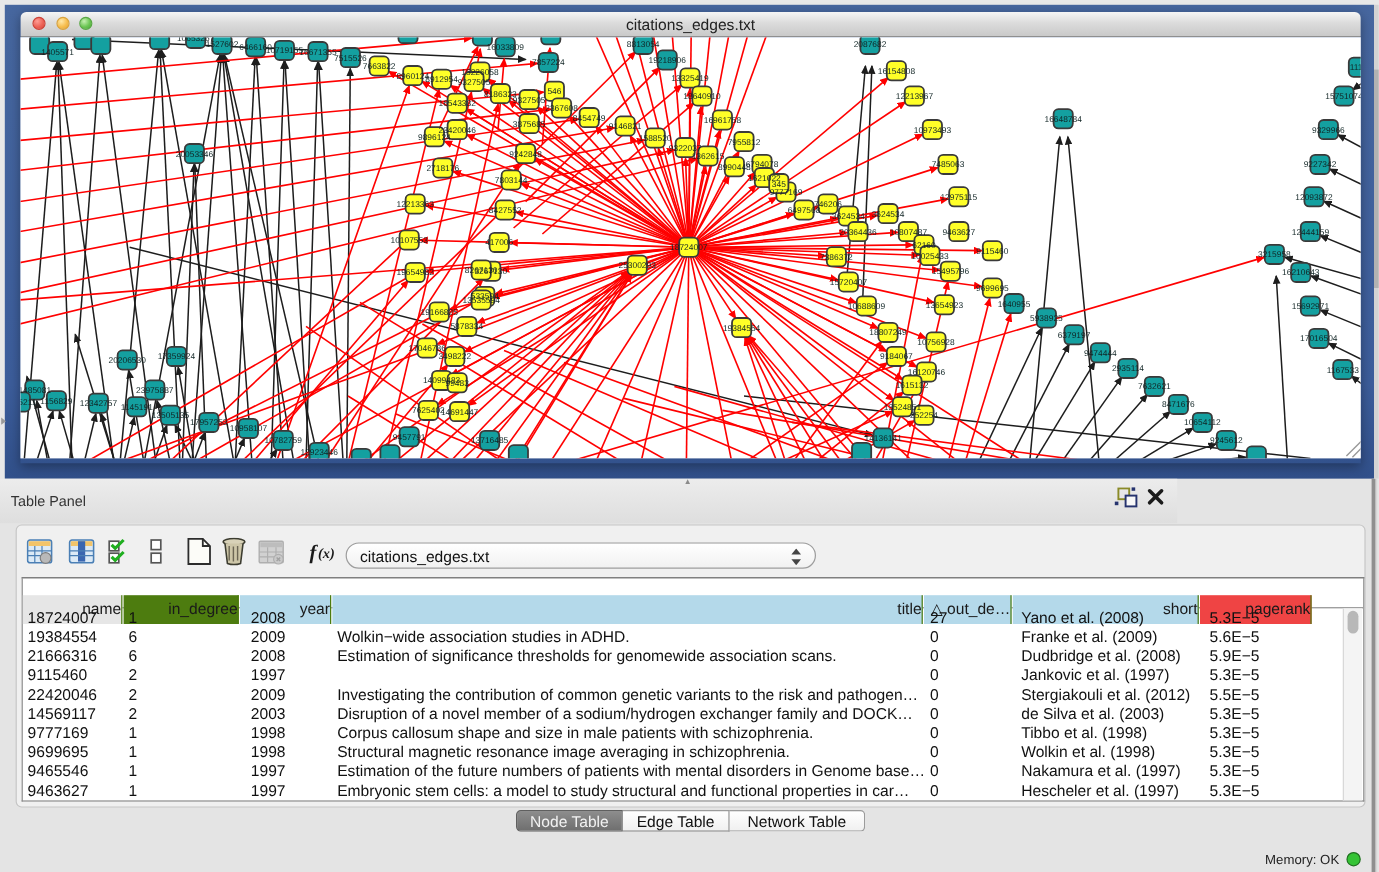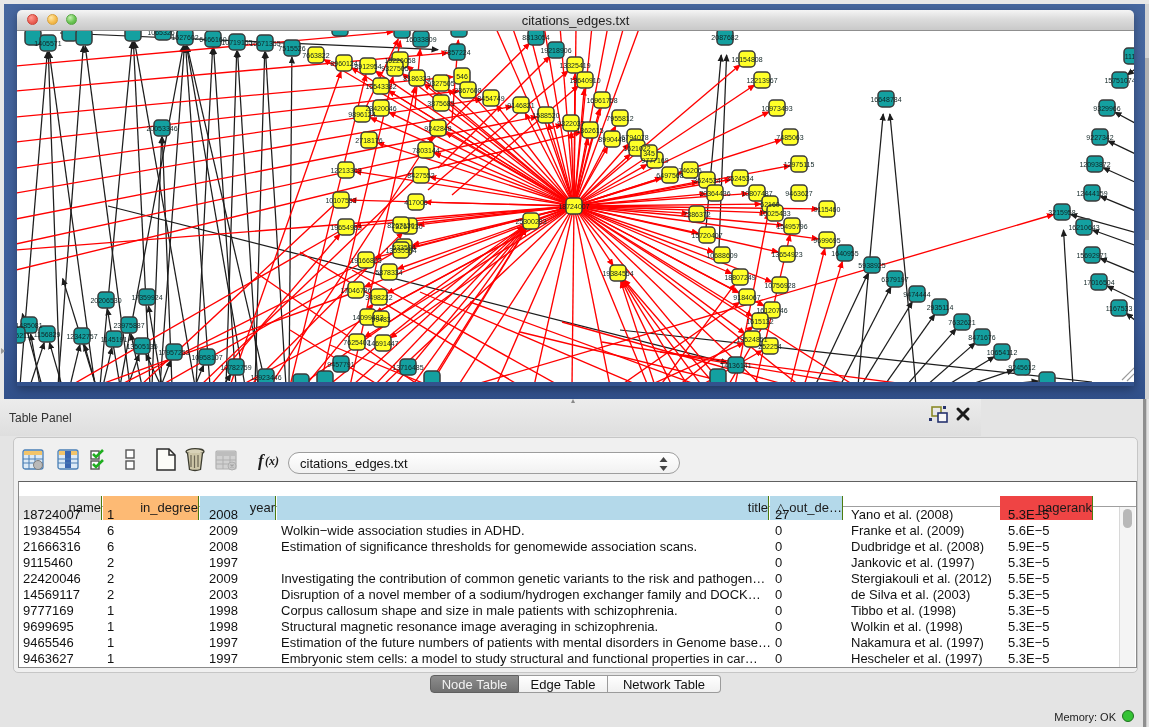--- a/index.html
+++ b/index.html
@@ -604,24 +604,25 @@
 <text x="10" y="17" font-size="12" font-style="italic" font-weight="bold" font-family="Liberation Serif,serif" fill="#1a1a1a">(x)</text>
         </g>
 </svg>
   <div id="drop">citations_edges.txt<svg width="9" height="14" style="position:absolute;right:11px;top:4px">
           <path d="M4.5 0 L8.5 5 L0.5 5 z" fill="#444"></path>
           <path d="M4.5 14 L8.5 9 L0.5 9 z" fill="#444"></path>
         </svg></div>
   <div id="tbl">
     <div id="thdr" style="width:1117px">
           <div class="c" style="left:0px;width:83px;background:#e6e6e6">name</div>
-          <div class="c" style="left:84px;width:96px;background:#fdba74">in_degree</div>
+          <div class="c" style="left:84px;width:96px;background:#4d7c0f">in_degree</div>
           <div class="c" style="left:181px;width:76px;background:#b4d9ea">year</div>
           <div class="c" style="left:258px;width:492px;background:#b4d9ea">title</div>
           <div class="c" style="left:751px;width:73px;background:#b4d9ea">△ out_de…</div>
+          <div class="c" style="left:825px;width:155px;background:#b4d9ea">short</div>
           <div class="c" style="left:981px;width:93px;background:#ef4444">pagerank</div>
         </div>
     <div class="row" style="top:24px;width:1117px">
           <span style="left:4px">18724007</span>
           <span style="left:88px">1</span>
           <span style="left:190px">2008</span>
           <span style="left:756px">27</span>
           <span style="left:832px">Yano et al. (2008)</span>
           <span style="left:989px">5.3E−5</span>
         </div>

